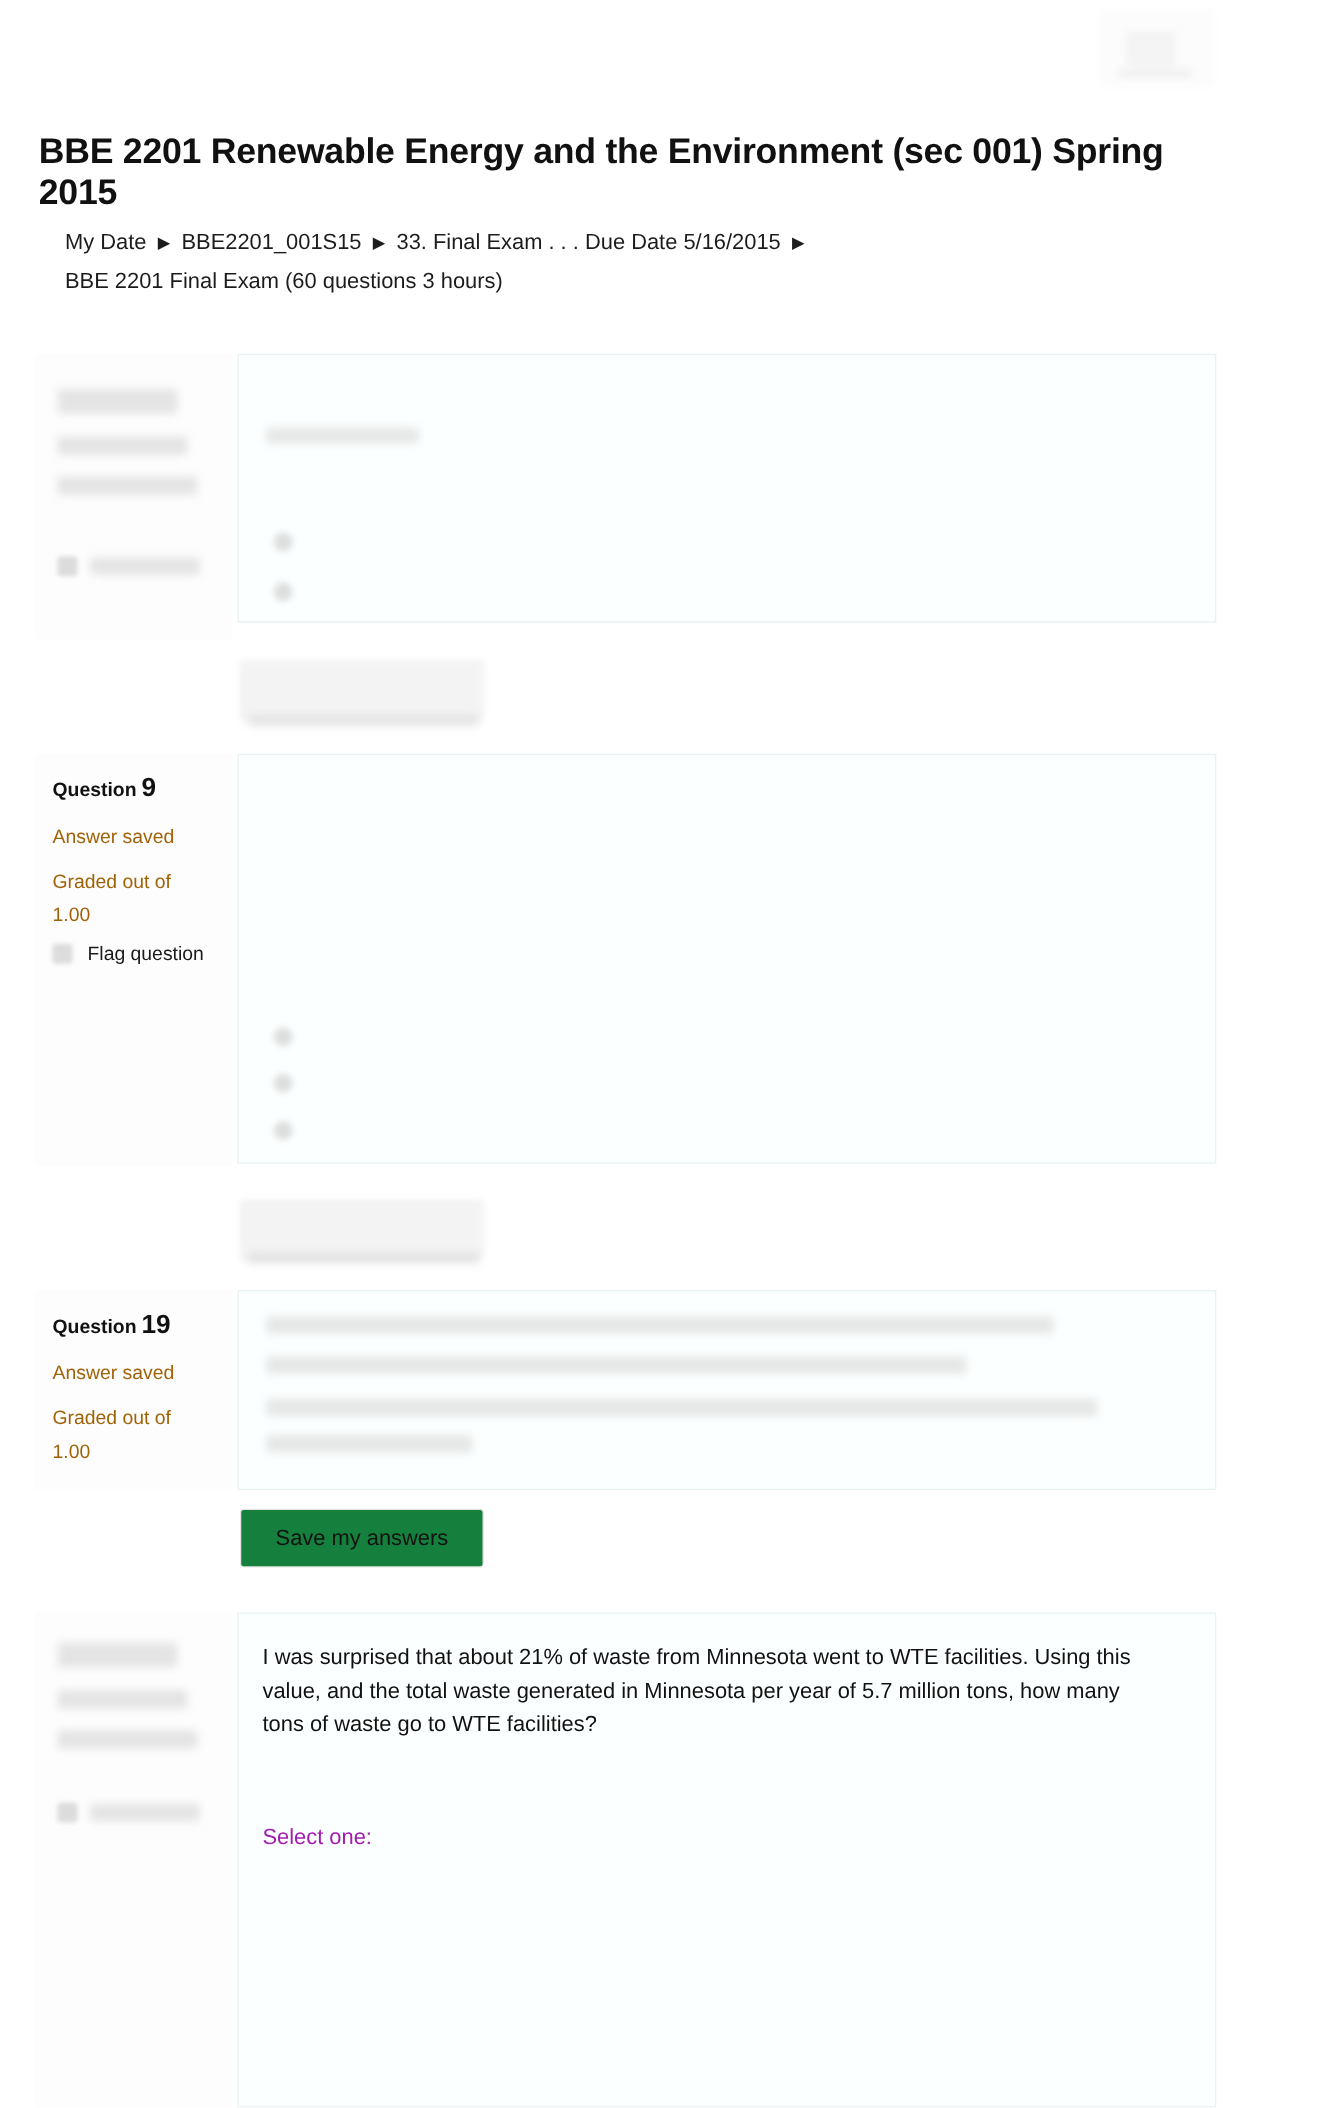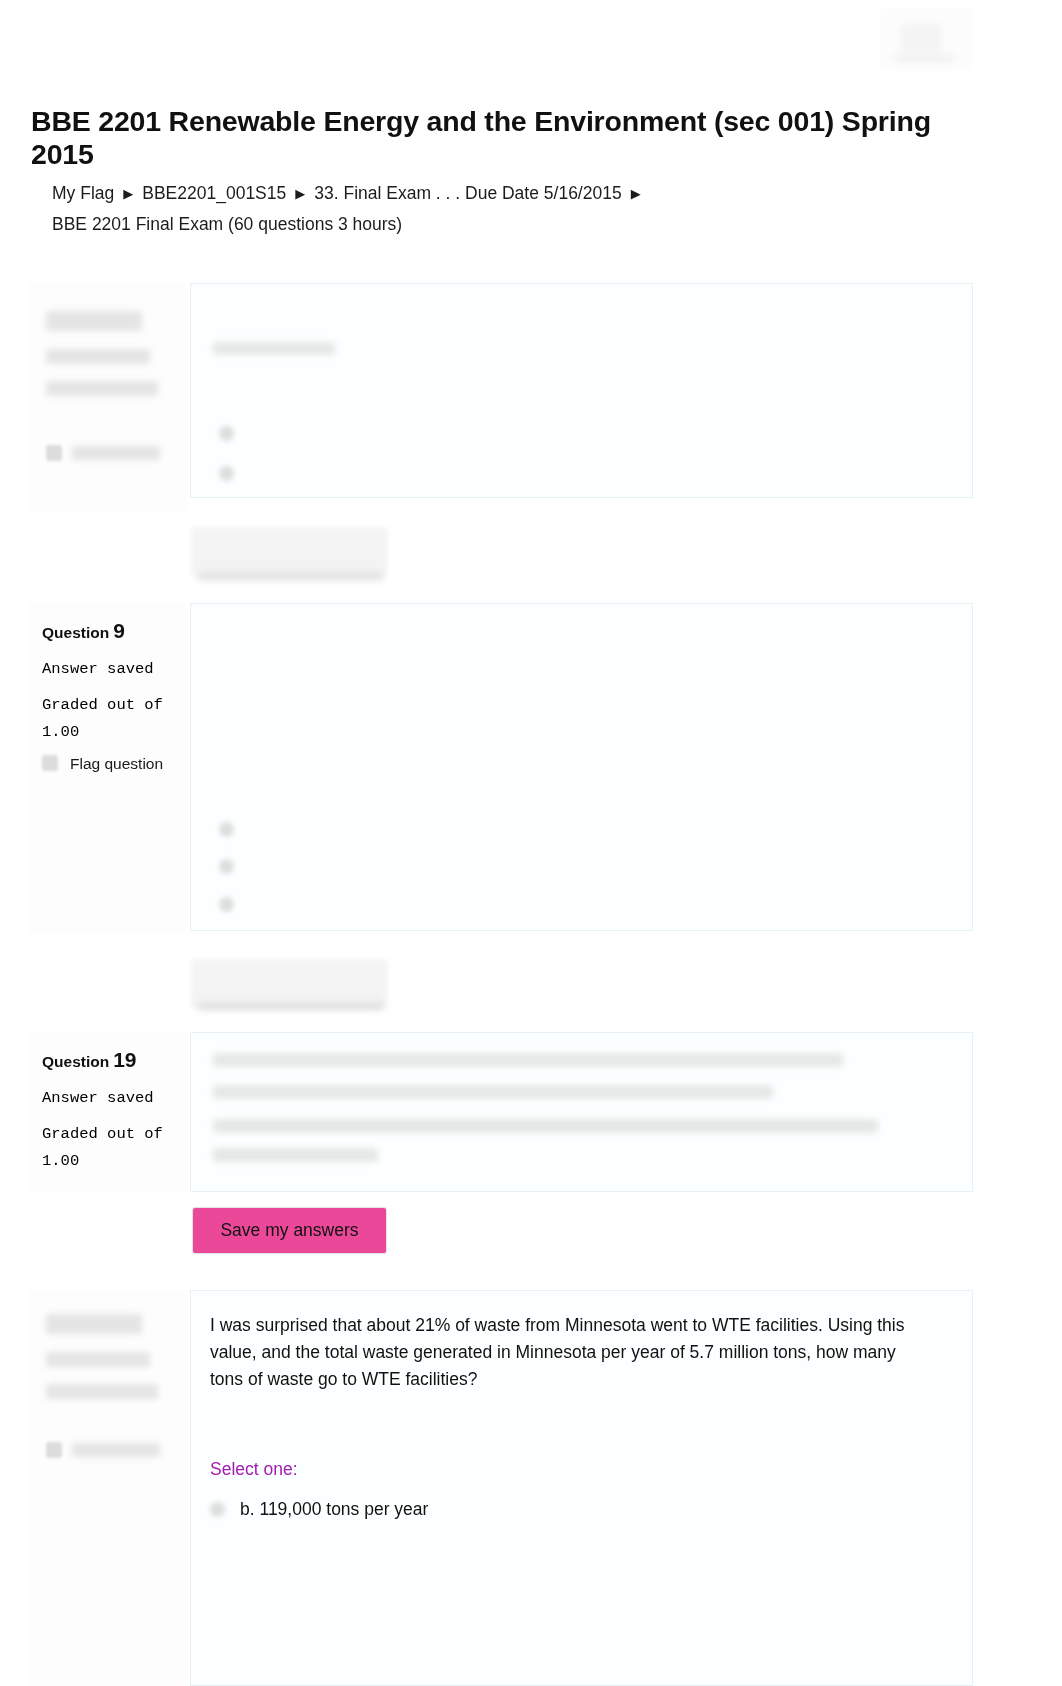--- a/index.html
+++ b/index.html
@@ -104,24 +104,23 @@
     white-space: nowrap;
   }
   .qinfo .qnum b {
     font-size: 21px;
     font-weight: bold;
     margin-left: 4px;
   }
   .qinfo .qstate,
   .qinfo .qgrade {
     font-size: 15.5px;
-    color: #000000;
+    color: #a16207;
     line-height: 27px;
     margin-bottom: 9px;
-    font-family: Liberation Mono, monospace;
   }
   .qinfo .qflag {
     display: flex;
     align-items: flex-start;
     gap: 12px;
     font-size: 15.5px;
     margin-top: 8px;
   }
   .flag-icon {
     width: 16px; height: 16px;
@@ -164,21 +163,21 @@
     background: #f2f2f2;
     border: 1px solid #e9e9e9;
     border-radius: 3px;
     filter: blur(2.6px);
     opacity: .85;
   }
 
   
   .save-btn {
     position: absolute;
-    background: #ec4899;
+    background: #15803d;
     border: 1px solid #e4e4e4;
     border-radius: 3px;
     font-family: "Liberation Sans", sans-serif;
     font-size: 17.5px;
     color: #111;
     padding: 12px 22px;
     cursor: pointer;
   }
 
   
@@ -219,21 +218,21 @@
 <div class="topbar">
   <div class="topbar-badge">
     <div class="sq"></div>
     <div class="bar"></div>
   </div>
 </div>
 
 <h1 class="page-title">BBE 2201 Renewable Energy and the Environment (sec 001) Spring 2015</h1>
 
 <nav class="breadcrumb">
-  <span class="crumb">My Flag</span><span class="sep">▶</span><span class="crumb">BBE2201_001S15</span><span class="sep">▶</span><span class="crumb">33. Final Exam . . . Due Date 5/16/2015</span><span class="sep">▶</span><br><span class="crumb">BBE 2201 Final Exam (60 questions  3 hours)</span>
+  <span class="crumb">My Date</span><span class="sep">▶</span><span class="crumb">BBE2201_001S15</span><span class="sep">▶</span><span class="crumb">33. Final Exam . . . Due Date 5/16/2015</span><span class="sep">▶</span><br><span class="crumb">BBE 2201 Final Exam (60 questions  3 hours)</span>
 </nav>
 
 <div class="qblock" style="top:283px;height:228px;">
   <div class="qinfo" style="height:228px;">
     <div class="blur-chip" style="position:absolute;left:18px;top:28px;width:96px;height:20px;"></div>
     <div class="blur-chip" style="position:absolute;left:18px;top:66px;width:104px;height:15px;"></div>
     <div class="blur-chip" style="position:absolute;left:18px;top:98px;width:112px;height:15px;"></div>
     <div class="flag-icon" style="position:absolute;left:18px;top:162px;"></div>
     <div class="blur-chip" style="position:absolute;left:44px;top:163px;width:88px;height:14px;"></div>
   </div>
@@ -302,17 +301,13 @@
     <div class="blur-chip" style="position:absolute;left:44px;top:153px;width:88px;height:14px;"></div>
   </div>
   <div class="qbody" style="height:396px;"></div>
 </div>
 
 <p class="final-stem">I was surprised that about 21% of waste from Minnesota went to WTE facilities. Using this value, and the total waste generated in Minnesota per year of 5.7 million tons, how many tons of waste go to WTE facilities?</p>
 
 <div class="final-select">Select one:</div>
 
 <div class="final-options">
-  <div class="opt-row">
-    <span class="blur-radio"></span>
-    <span>b. 119,000 tons per year</span>
-  </div>
 </div>
 
 </body></html>

